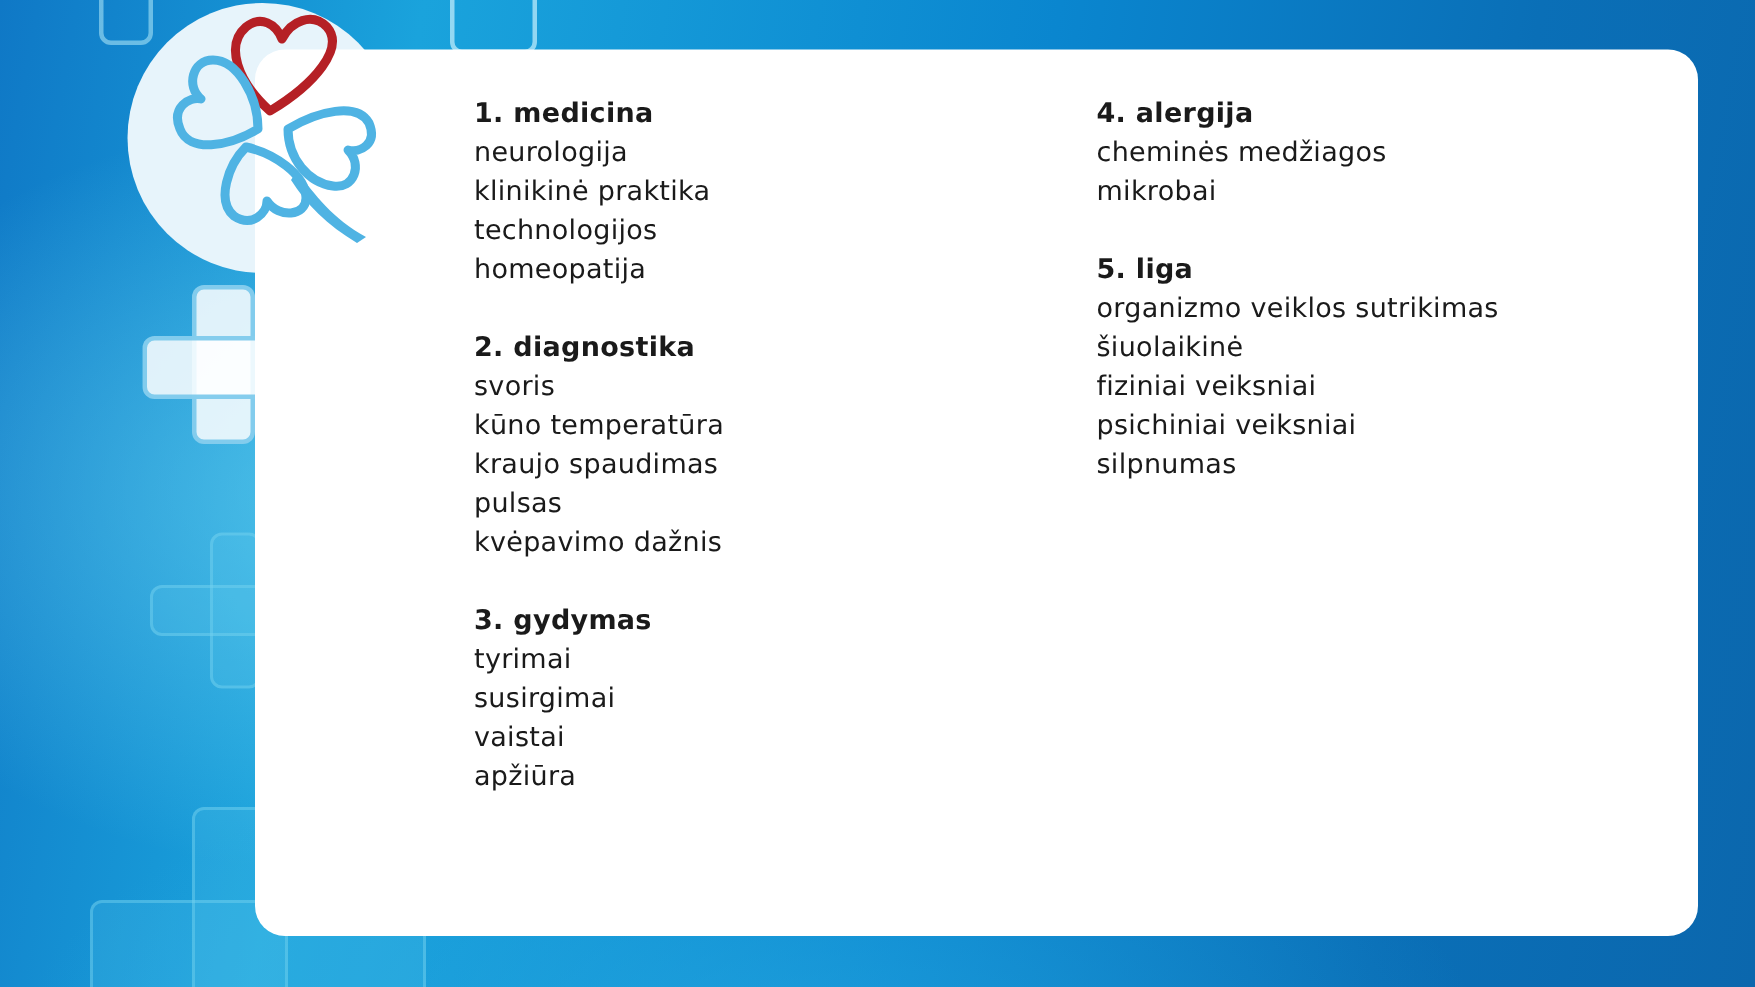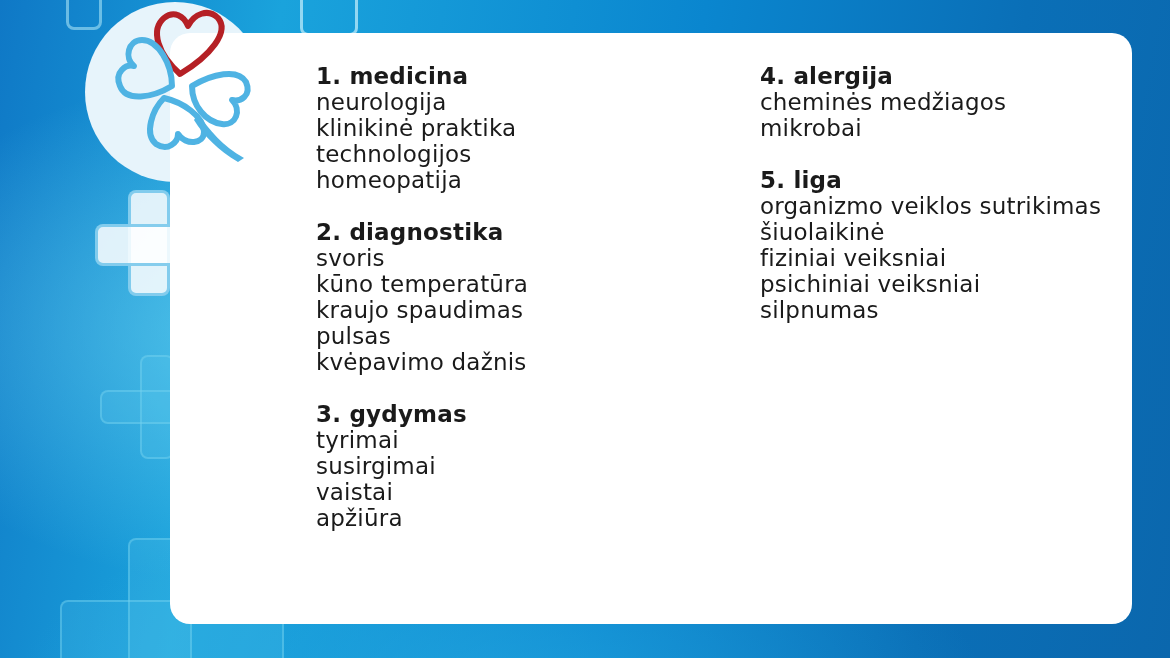--- a/index.html
+++ b/index.html
@@ -52,26 +52,26 @@
     }
     .logo-svg {
       position: absolute;
       left: 98px;
       top: 2px;
     }
     .col {
       position: absolute;
       top: 63px;
       color: #1a1a1a;
-      font-size: 23px;
+      font-size: 18px;
       line-height: 26px;
       letter-spacing: 0.2px;
     }
     .col-1 { left: 316px; }
-    .col-2 { left: 731px; margin-left: 29px; }
+    .col-2 { left: 731px; }
     .section { margin-bottom: 26px; }
     .section-header {
       font-weight: bold;
       display: block;
     }
     .section-header .num {
       font-weight: bold;
     }
     .item {
       display: block;

